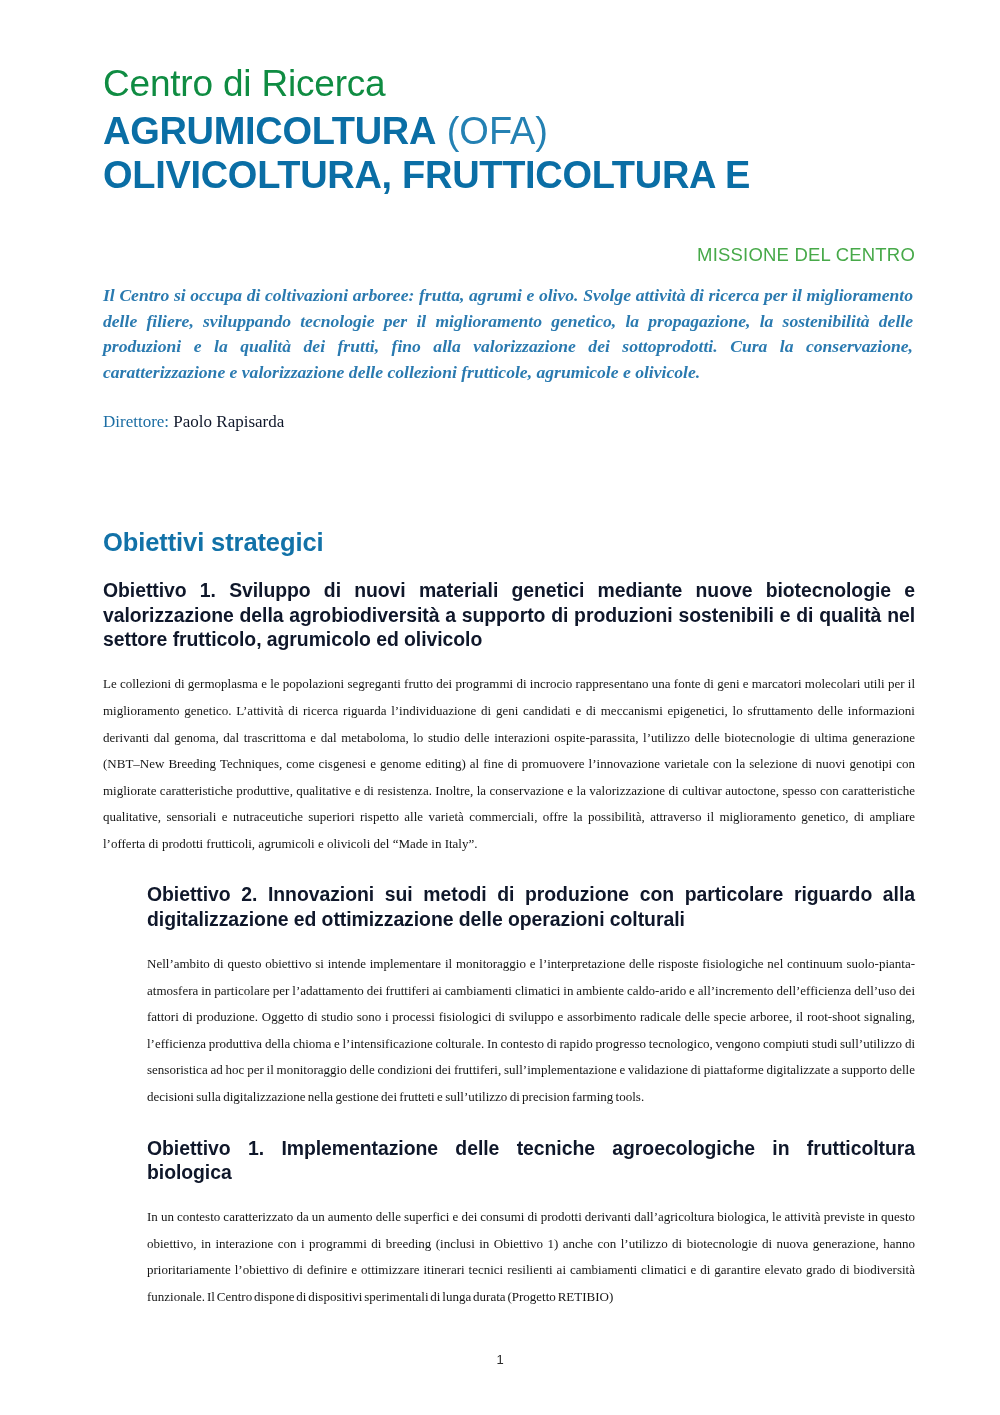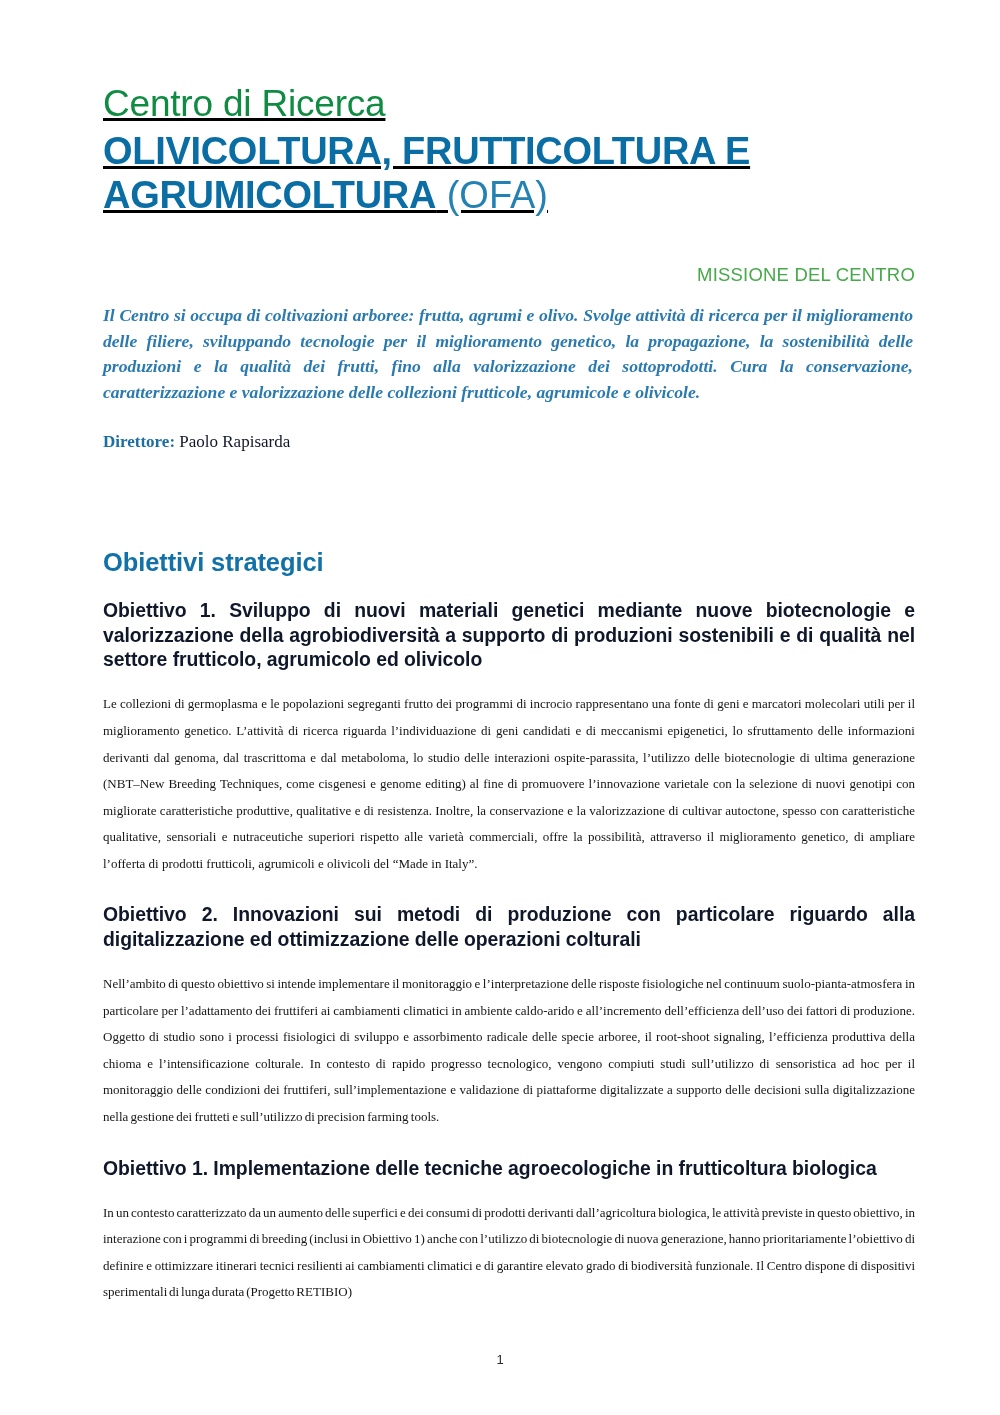--- a/index.html
+++ b/index.html
@@ -18,22 +18,21 @@
   }
   .content {
     position: absolute;
     left: 103px;
     top: 0;
     width: 812px;
   }
 
   
   .masthead {
-    padding-top: 82px;
-    text-decoration: underline;
+    padding-top: 62px;
   }
   .center-eyebrow {
     font-family: "Liberation Sans", sans-serif;
     font-weight: 400;
     font-size: 37px;
     line-height: 44px;
     color: #0f8c42;
     letter-spacing: -0.2px;
     white-space: nowrap;
   }
@@ -80,21 +79,21 @@
     width: 810px;
   }
   .director-line {
     font-family: "Liberation Serif", serif;
     font-size: 17px;
     line-height: 24px;
     margin-top: 25px;
     color: #1b1b1b;
   }
   .director-label {
-    font-weight: 700;
+    font-weight: 400;
     font-style: normal;
     color: #1c6ea4;
   }
   .director-name {
     font-weight: 400;
     color: #0f172a;
   }
 
   
   .section-heading {
@@ -104,20 +103,21 @@
     line-height: 30px;
     color: #1272a8;
     margin-top: 93px;
     letter-spacing: -0.1px;
   }
   .objective {
     margin-top: 21px;
   }
   .objective + .objective {
     margin-top: 25px;
+    margin-left: 44px;
   }
   .objective-heading {
     font-family: "Liberation Sans", sans-serif;
     font-weight: 700;
     font-size: 19.4px;
     line-height: 24.6px;
     color: #0f172a;
     text-align: justify;
     letter-spacing: -0.05px;
   }
@@ -156,22 +156,22 @@
 </head>
 <body>
 
 <div class="page">
 
   <div class="content">
 
     <header class="masthead">
       <div class="center-eyebrow">Centro di Ricerca</div>
       <h1 class="center-title">
+        <span class="title-line"><span>AGRUMICOLTURA</span><span class="acronym"> (OFA)</span></span>
         <span class="title-line">OLIVICOLTURA, FRUTTICOLTURA E</span>
-        <span class="title-line"><span>AGRUMICOLTURA</span><span class="acronym"> (OFA)</span></span>
       </h1>
     </header>
 
     <section class="mission">
       <div class="mission-label">MISSIONE DEL CENTRO</div>
       <p class="mission-text">Il Centro si occupa di coltivazioni arboree: frutta, agrumi e olivo. Svolge attività di ricerca per il miglioramento delle filiere, sviluppando tecnologie per il miglioramento genetico, la propagazione, la sostenibilità delle produzioni e la qualità dei frutti, fino alla valorizzazione dei sottoprodotti. Cura la conservazione, caratterizzazione e valorizzazione delle collezioni frutticole, agrumicole e olivicole.</p>
       <p class="director-line"><span class="director-label">Direttore:</span><span class="director-name"> Paolo Rapisarda</span></p>
     </section>
 
     <section>

